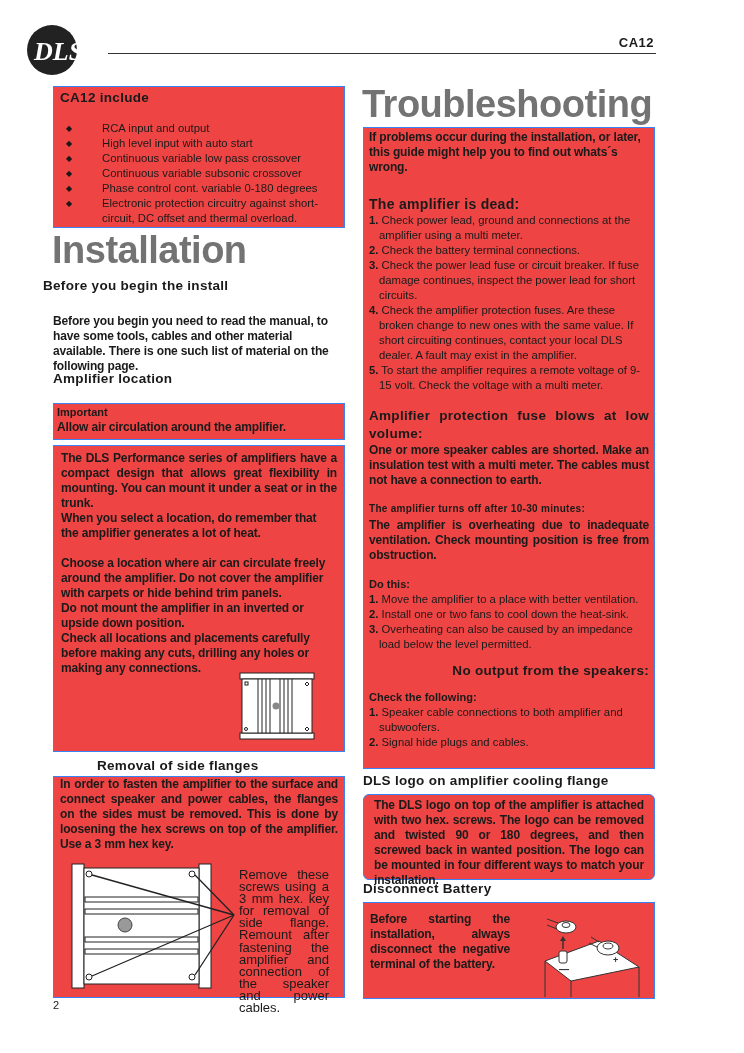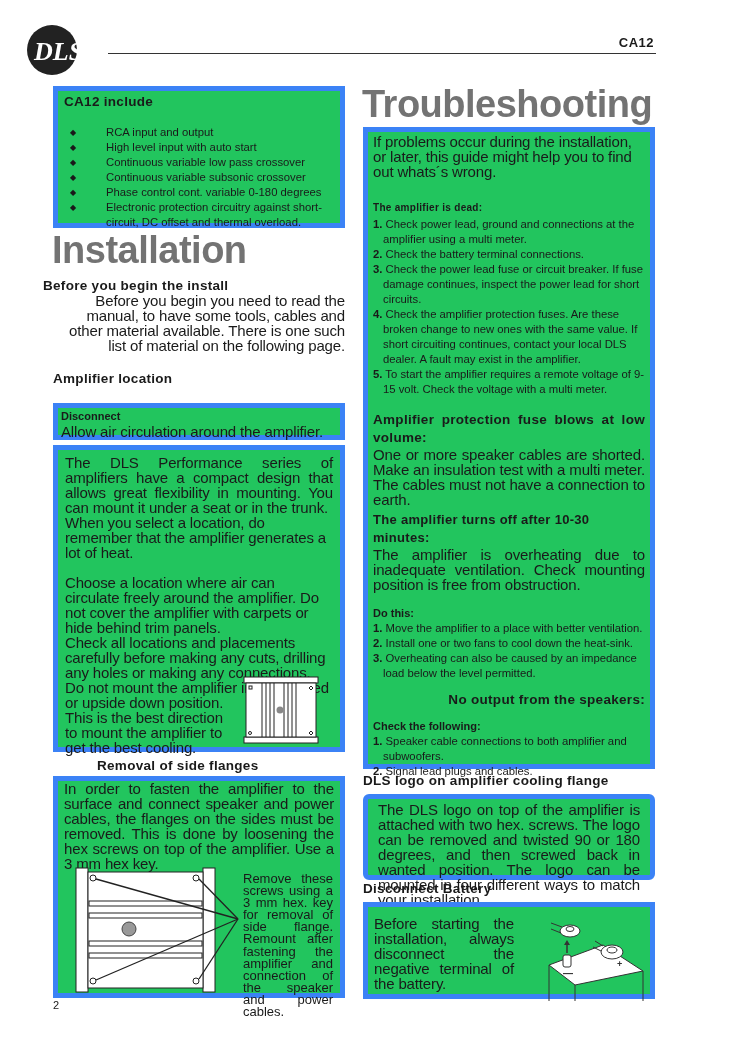--- a/index.html
+++ b/index.html
@@ -1,20 +1,20 @@
 <!DOCTYPE html>
 <html><head>
 <meta charset="utf-8">
 <style>
   * { box-sizing: border-box; margin: 0; padding: 0; }
   html, body { width: 744px; height: 1053px; background: #fff; }
   body { position: relative; font-family: "Liberation Sans", sans-serif; color: #1a1a1a; overflow: hidden; }
   .abs { position: absolute; }
-  .box { position: absolute; border: 5px solid #3b82f6; background: #22c55e; }
-  .txt { font-size: 15px; line-height: 15px; letter-spacing: -0.15px; }
+  .box { position: absolute; border: 1px solid #3b82f6; background: #ef4444; }
+  .txt { font-size: 12px; line-height: 15px; letter-spacing: -0.15px; font-weight: bold; }
   .just { text-align: justify; }
   h1.big { position: absolute; font-family: "Liberation Sans", sans-serif; font-weight: bold; font-size: 38px; letter-spacing: -0.5px; color: #737373; line-height: 40px; }
   .h2 { font-weight: bold; font-size: 13.5px; letter-spacing: 0.3px; line-height: 17px; }
   .h3 { font-weight: bold; font-size: 14.5px; letter-spacing: 0.3px; line-height: 18px; }
   .h4 { font-weight: bold; font-size: 11.5px; line-height: 15px; }
   .num { font-weight: bold; }
   ul.bul { list-style: none; }
   ul.bul li { position: relative; padding-left: 42px; font-size: 11.3px; line-height: 15px; }
   ul.bul li .b { position: absolute; left: 6px; top: 0; font-size: 8px; }
   ol.steps { list-style: none; }
@@ -41,36 +41,35 @@
     <li><span class="b">◆</span><span>Continuous variable low pass crossover</span></li>
     <li><span class="b">◆</span><span>Continuous variable subsonic crossover</span></li>
     <li><span class="b">◆</span><span>Phase control cont. variable 0-180 degrees</span></li>
     <li><span class="b">◆</span><span>Electronic protection circuitry against short-circuit, DC offset and thermal overload.</span></li>
   </ul>
 </div>
 
 <h1 class="big" style="left:52px;top:230px;">Installation</h1>
 
 <div class="abs h2" style="left:43px;top:277px;">Before you begin the install</div>
-<div class="abs txt" style="left:53px;top:293px;width:292px;text-align:right;">Before you begin you need to read the manual, to have some tools, cables and other material available. There is one such list of material on the following page.</div>
+<div class="abs txt" style="left:53px;top:314px;width:292px;">Before you begin you need to read the manual, to have some tools, cables and other material available. There is one such list of material on the following page.</div>
 
 <div class="abs h2" style="left:53px;top:370px;">Amplifier location</div>
 
 <div class="box" style="left:53px;top:403px;width:292px;height:37px;padding:1px 3px;">
-  <div class="h4" style="font-size:11px;">Disconnect</div>
+  <div class="h4" style="font-size:11px;">Important</div>
   <div class="txt">Allow air circulation around the amplifier.</div>
 </div>
 
 <div class="box" style="left:53px;top:445px;width:292px;height:307px;padding:5px 7px;">
   <div class="txt just">The DLS Performance series of amplifiers have a compact design that allows great flexibility in mounting. You can mount it under a seat or in the trunk.</div>
   <div class="txt">When you select a location, do remember that the amplifier generates a lot of heat.</div>
   <div class="txt" style="margin-top:15px;">Choose a location where air can circulate freely around the amplifier. Do not cover the amplifier with carpets or hide behind trim panels.</div>
+  <div class="txt">Do not mount the amplifier in an inverted or upside down position.</div>
   <div class="txt">Check all locations and placements carefully before making any cuts, drilling any holes or making any connections.</div>
-  <div class="txt">Do not mount the amplifier in an inverted or upside down position.</div>
-  <div class="txt" style="width:160px;">This is the best direction to mount the amplifier to get the best cooling.</div>
   <svg class="abs" style="left:185px;top:226px;" width="76" height="68" viewBox="0 0 76 68">
     <rect x="1" y="1" width="74" height="6" fill="#fff" stroke="#222"></rect>
     <rect x="1" y="61" width="74" height="6" fill="#fff" stroke="#222"></rect>
     <rect x="3" y="7" width="70" height="54" fill="#fff" stroke="#222"></rect>
     <line x1="19" y1="7" x2="19" y2="61" stroke="#222"></line>
       <line x1="23" y1="7" x2="23" y2="61" stroke="#222"></line>
       <line x1="27" y1="7" x2="27" y2="61" stroke="#222"></line>
       <line x1="31" y1="7" x2="31" y2="61" stroke="#222"></line>
     <line x1="41" y1="7" x2="41" y2="61" stroke="#222"></line>
       <line x1="45" y1="7" x2="45" y2="61" stroke="#222"></line>
@@ -109,47 +108,47 @@
   <div class="abs just" style="left:185px;top:92px;width:90px;font-size:13px;line-height:12.1px;">Remove these screws using a 3 mm hex. key for removal of side flange. Remount after fastening the amplifier and connection of the speaker and power cables.</div>
 </div>
 
 <div class="abs" style="left:53px;top:999px;font-size:11px;">2</div>
 
 <h1 class="big" style="left:362px;top:84px;">Troubleshooting</h1>
 
 <div class="box" style="left:363px;top:127px;width:292px;height:642px;padding:2px 5px;">
   <div class="txt">If problems occur during the installation, or later, this guide might help you to find out whats´s wrong.</div>
 
-  <div class="h3" style="margin-top:20px;font-size:10px;">The amplifier is dead:</div>
+  <div class="h3" style="margin-top:20px;font-size:14px;">The amplifier is dead:</div>
   <ol class="steps">
     <li><span class="num">1.</span> <span>Check power lead, ground and connections at the amplifier using a multi meter.</span></li>
     <li><span class="num">2.</span> <span>Check the battery terminal connections.</span></li>
     <li><span class="num">3.</span> <span>Check the power lead fuse or circuit breaker. If fuse damage continues, inspect the power lead for short circuits.</span></li>
     <li><span class="num">4.</span> <span>Check the amplifier protection fuses. Are these broken change to new ones with the same value. If short circuiting continues, contact your local DLS dealer. A fault may exist in the amplifier.</span></li>
     <li><span class="num">5.</span> <span>To start the amplifier requires a remote voltage of 9-15 volt. Check the voltage with a multi meter.</span></li>
   </ol>
 
   <div class="h3 just" style="margin-top:14px;font-size:13.5px;">Amplifier protection fuse blows at low volume:</div>
   <div class="txt just">One or more speaker cables are shorted. Make an insulation test with a multi meter. The cables must not have a connection to earth.</div>
 
-  <div class="h3" style="margin-top:4px;font-size:13px;">The amplifier turns off after 10-30 minutes:</div>
+  <div class="h3" style="margin-top:12px;font-size:10px;">The amplifier turns off after 10-30 minutes:</div>
   <div class="txt just">The amplifier is overheating due to inadequate ventilation. Check mounting position is free from obstruction.</div>
 
   <div class="h4" style="margin-top:14px;font-size:11px;">Do this:</div>
   <ol class="steps">
     <li><span class="num">1.</span> <span>Move the amplifier to a place with better ventilation.</span></li>
     <li><span class="num">2.</span> <span>Install one or two fans to cool down the heat-sink.</span></li>
     <li><span class="num">3.</span> <span>Overheating can also be caused by an impedance load below the level permitted.</span></li>
   </ol>
 
   <div class="h3" style="margin-top:10px;font-size:13.5px;text-align:right;">No output from the speakers:</div>
   <div class="h4" style="margin-top:10px;font-size:11px;">Check the following:</div>
   <ol class="steps">
     <li><span class="num">1.</span> <span>Speaker cable connections to both amplifier and subwoofers.</span></li>
-    <li><span class="num">2.</span> <span>Signal lead plugs and cables.</span></li>
+    <li><span class="num">2.</span> <span>Signal hide plugs and cables.</span></li>
   </ol>
 </div>
 
 <div class="abs h2" style="left:363px;top:772px;">DLS logo on amplifier cooling flange</div>
 <div class="box" style="left:363px;top:794px;width:292px;height:86px;padding:3px 10px;border-radius:6px;">
   <div class="txt just">The DLS logo on top of the amplifier is attached with two hex. screws. The logo can be removed and twisted 90 or 180 degrees, and then screwed back in wanted position. The logo can be mounted in four different ways to match your installation.</div>
 </div>
 
 <div class="abs h2" style="left:363px;top:880px;">Disconnect Battery</div>
 <div class="box" style="left:363px;top:902px;width:292px;height:97px;padding:9px 6px;">

